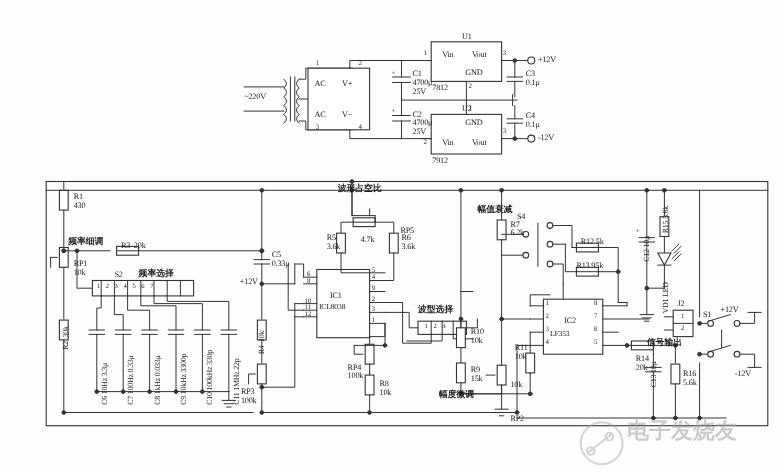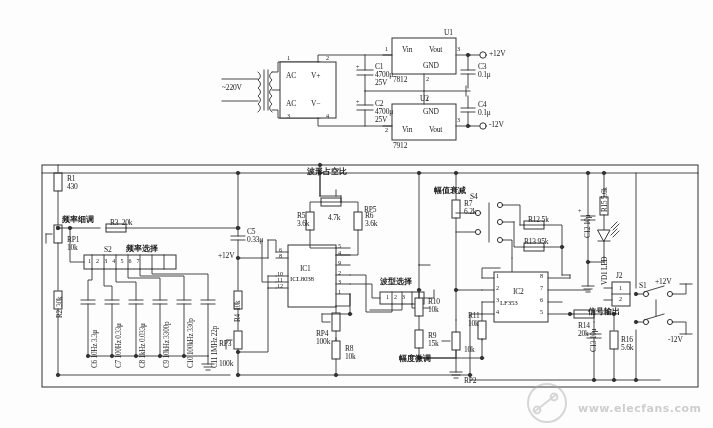--- a/index.html
+++ b/index.html
@@ -441,21 +441,21 @@
   <div class="lbl" style="left:375px;top:63px;">C1</div>
   <div class="lbl" style="left:375px;top:71px;">4700μ</div>
   <div class="lbl" style="left:375px;top:79px;">25V</div>
   <div class="lbl tiny" style="left:356px;top:64px;">+</div>
 
   <div class="lbl" style="left:375px;top:100px;">C2</div>
   <div class="lbl" style="left:375px;top:108px;">4700μ</div>
   <div class="lbl" style="left:375px;top:116px;">25V</div>
   <div class="lbl tiny" style="left:356px;top:99px;">+</div>
 
-  <div class="lbl" style="left:420px;top:29px;margin-left:24px;">U1</div>
+  <div class="lbl" style="left:420px;top:29px;">U1</div>
   <div class="lbl" style="left:402px;top:46px;">Vin</div>
   <div class="lbl" style="left:429px;top:46px;">Vout</div>
   <div class="lbl" style="left:423px;top:62px;">GND</div>
   <div class="lbl pin" style="left:385px;top:45px;">1</div>
   <div class="lbl pin" style="left:457px;top:45px;">3</div>
   <div class="lbl pin" style="left:426px;top:75px;">2</div>
   <div class="lbl" style="left:393px;top:76px;">7812</div>
 
   <div class="lbl" style="left:420px;top:95px;">U2</div>
   <div class="lbl" style="left:423px;top:108px;">GND</div>
@@ -494,21 +494,21 @@
   <div class="lbl" style="left:218px;top:252px;">+12V</div>
 
   <div class="vert" style="left:91px;top:368px;">C6 10Hz 3.3μ</div>
   <div class="vert" style="left:115px;top:368px;">C7 100Hz 0.33μ</div>
   <div class="vert" style="left:139px;top:368px;">C8 1kHz 0.033μ</div>
   <div class="vert" style="left:163px;top:368px;">C9 10kHz 3300p</div>
   <div class="vert" style="left:187px;top:368px;">C10 100kHz 330p</div>
   <div class="vert" style="left:211px;top:368px;">C11 1MHz 22p</div>
 
   <div class="vert" style="left:234px;top:322px;">R4  10k</div>
-  <div class="lbl" style="left:219px;top:340px;">RP3</div>
+  <div class="lbl" style="left:219px;top:352px;">RP3</div>
   <div class="lbl" style="left:219px;top:360px;">100k</div>
 
   <div class="lbl" style="left:300px;top:265px;">IC1</div>
   <div class="lbl" style="left:290px;top:275px;font-size:7px;">ICL8038</div>
   <div class="lbl pin" style="left:279px;top:246px;">6</div>
   <div class="lbl pin" style="left:279px;top:252px;">8</div>
   <div class="lbl pin" style="left:277px;top:270px;">10</div>
   <div class="lbl pin" style="left:277px;top:276px;">11</div>
   <div class="lbl pin" style="left:277px;top:282px;">12</div>
   <div class="lbl pin" style="left:338px;top:242px;">5</div>
@@ -578,21 +578,21 @@
 
   <div class="vert" style="left:584px;top:238px;">C12 10μ</div>
   <div class="lbl tiny" style="left:578px;top:208px;">+</div>
   <div class="vert" style="left:601px;top:212px;">R15 5.6k</div>
   <div class="vert" style="left:601px;top:285px;">VD1 LED</div>
 
   <div class="lbl" style="left:639px;top:282px;">S1</div>
   <div class="lbl" style="left:655px;top:278px;">+12V</div>
   <div class="lbl" style="left:668px;top:336px;">-12V</div>
 
-  <div class="watermark wm-url" style="left:578px;top:402px;">www.elecfans.com</div>
+  <div class="watermark wm-cn" style="left:570px;top:378px;">电子发烧友</div>
   <svg style="position:absolute;left:524px;top:382px;width:46px;height:42px;opacity:.45;" viewBox="0 0 46 42">
     <circle cx="23" cy="21" r="19" fill="none" stroke="#a8a8a8" stroke-width="2"></circle>
     <path d="M10 30 L33 12" stroke="#a8a8a8" stroke-width="2" fill="none"></path>
     <circle cx="13" cy="28" r="3.4" fill="none" stroke="#a8a8a8" stroke-width="2"></circle>
     <circle cx="30" cy="15" r="3.4" fill="none" stroke="#a8a8a8" stroke-width="2"></circle>
   </svg>
 
 </div>
 
 </body></html>

